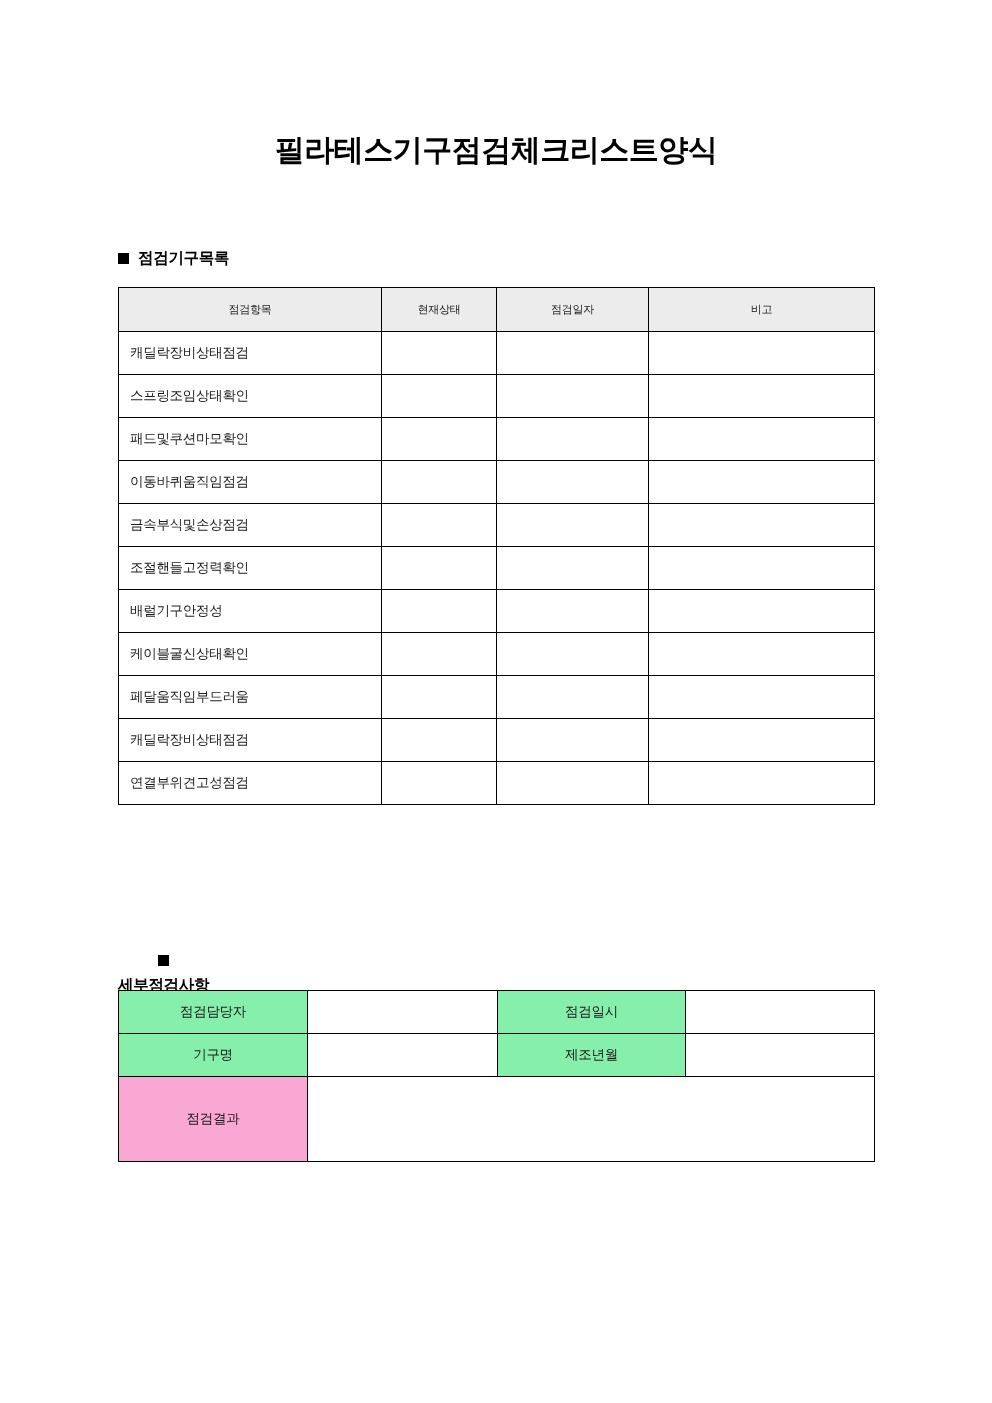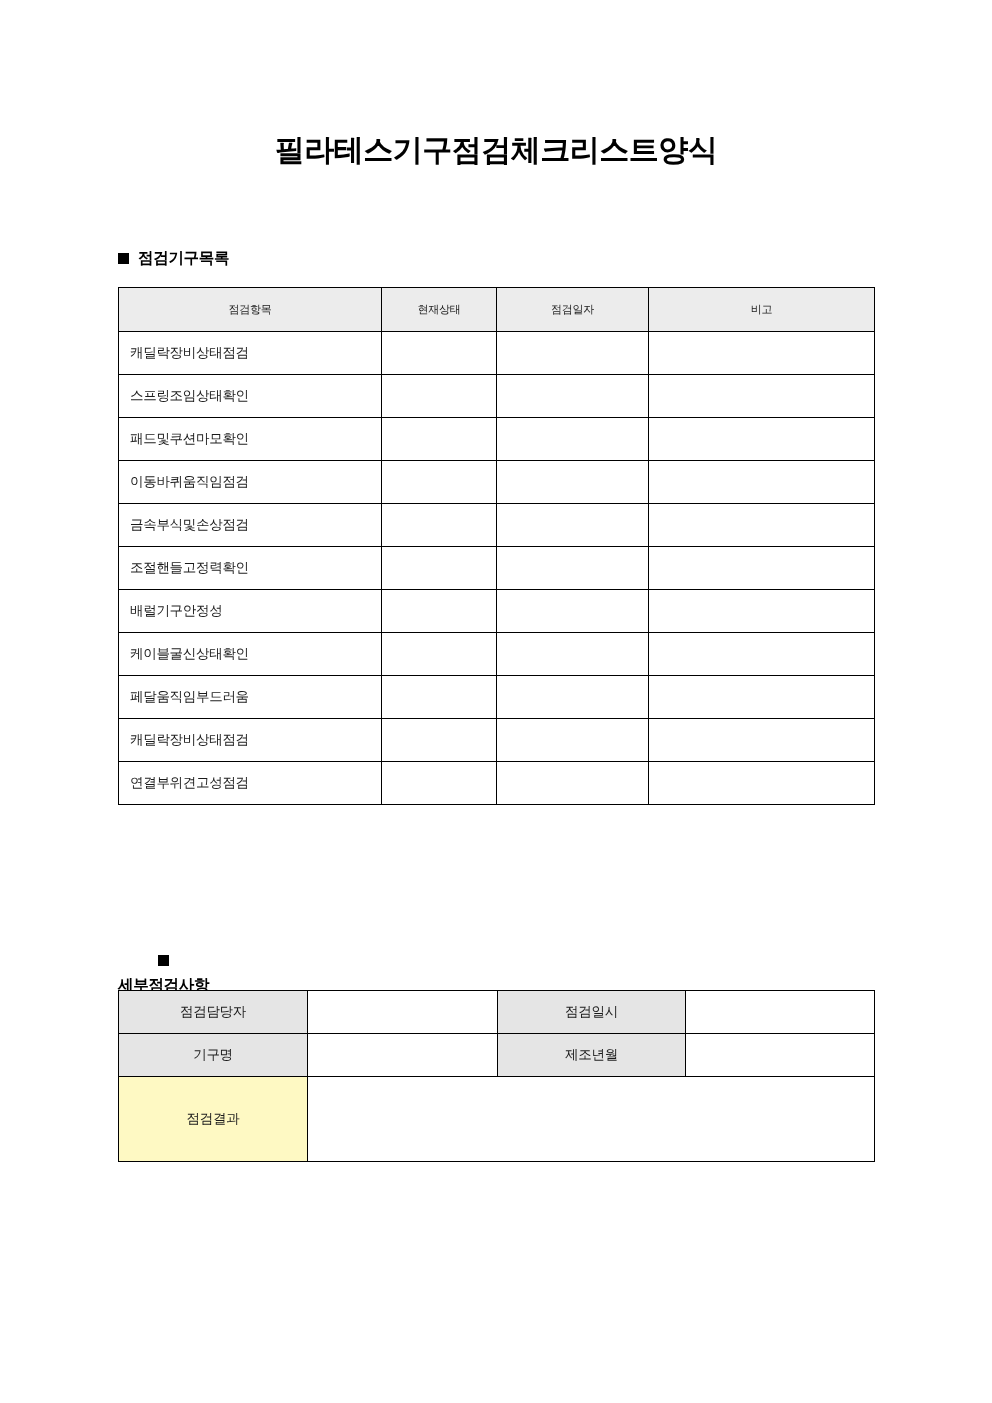--- a/index.html
+++ b/index.html
@@ -115,25 +115,25 @@
     left: 118px;
     top: 990px;
     width: 756px;
   }
   #detail-table td {
     height: 43px;
     vertical-align: middle;
     text-align: center;
   }
   #detail-table td.label-cell {
-    background: #e5e5e5;
+    background: #86efac;
   }
   #detail-table td.result-label {
     height: 85px;
-    background: #fef9c3;
+    background: #f9a8d4;
     margin-left: 46px;
   }
   #detail-table td.result-value {
     height: 85px;
   }
 
   .d-col-label1 { width: 189px; }
   .d-col-val1   { width: 190px; }
   .d-col-label2 { width: 188px; }
   .d-col-val2   { width: 189px; }

